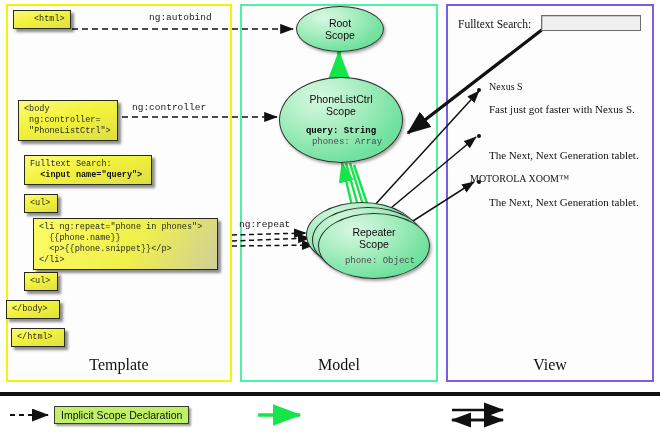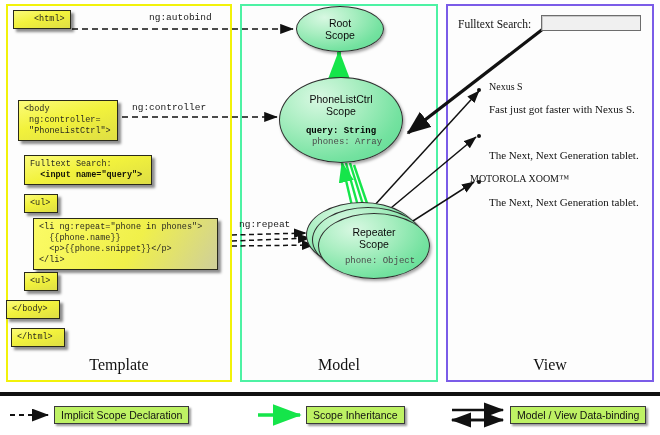--- a/index.html
+++ b/index.html
@@ -194,16 +194,14 @@
       <line x1="258" y1="415" x2="300" y2="415" stroke="#15e54a" stroke-width="3.4" marker-end="url(#arrG)"></line>
     </g>
     <g>
       <line x1="452" y1="410" x2="503" y2="410" stroke="#111" stroke-width="2.4" marker-end="url(#arrB)"></line>
       <line x1="503" y1="420" x2="452" y2="420" stroke="#111" stroke-width="2.4" marker-end="url(#arrB)"></line>
       <line x1="452" y1="420" x2="503" y2="420" stroke="#111" stroke-width="2.4" marker-end="url(#arrB)"></line>
     </g>
   </svg>
 
   <div class="legend-box" style="left:54px;top:406px;">Implicit Scope Declaration</div>
-  <div class="legend-box" style="left:306px;top:406px;">Scope Inheritance</div>
-  <div class="legend-box" style="left:510px;top:406px;">Model / View Data-binding</div>
 
 </div>
 
 </body></html>

